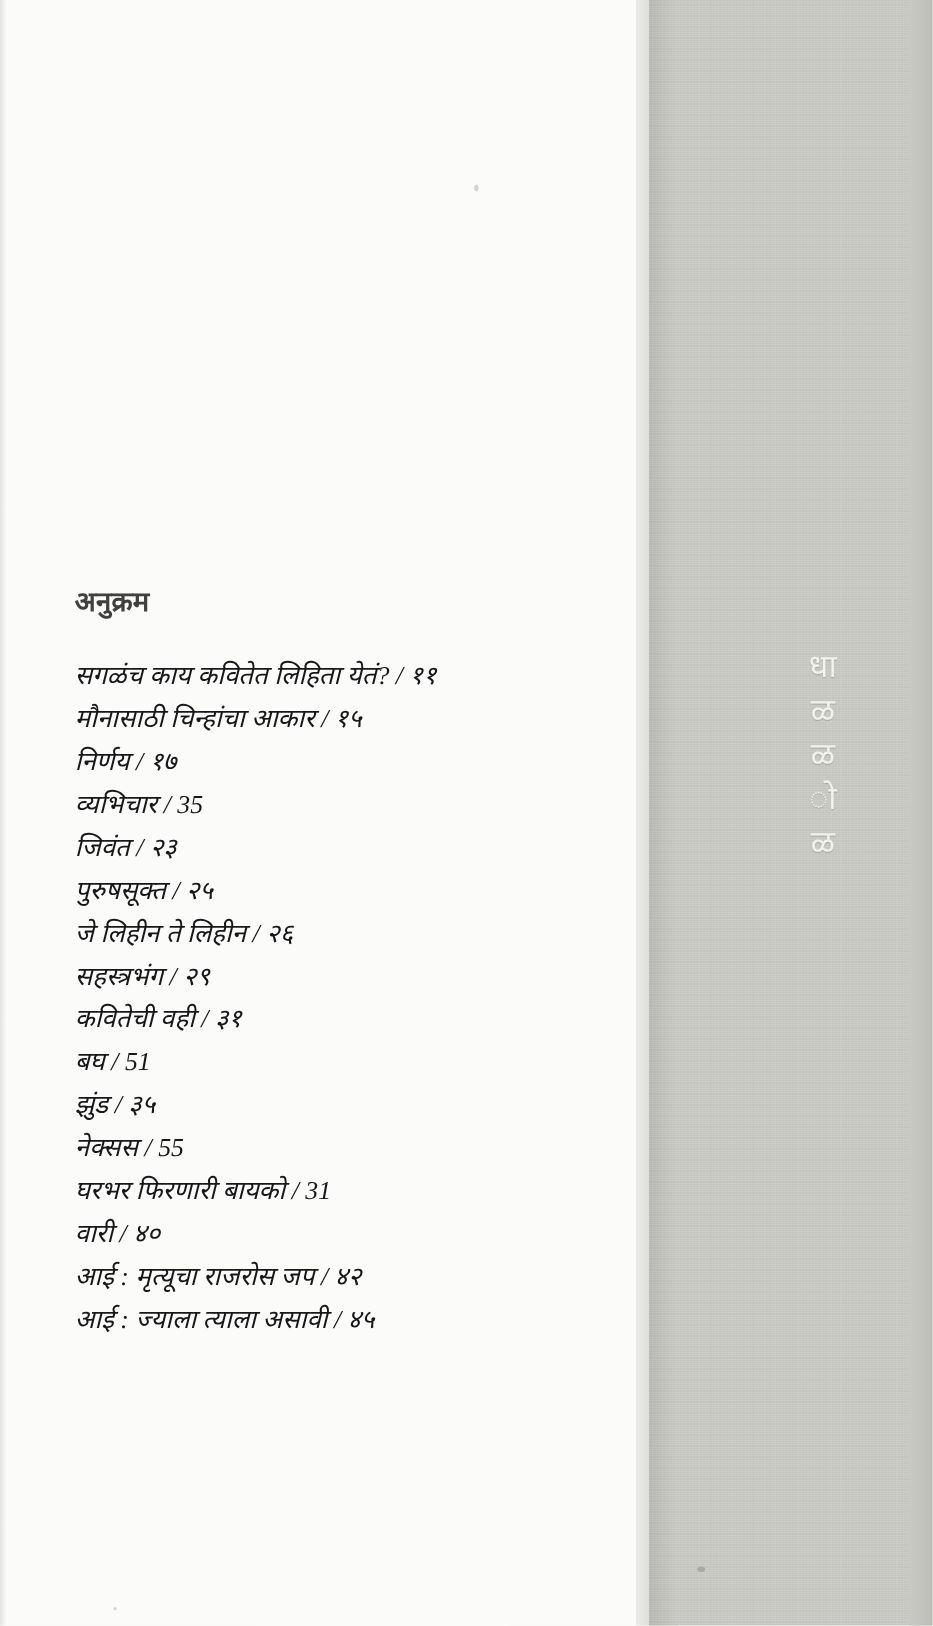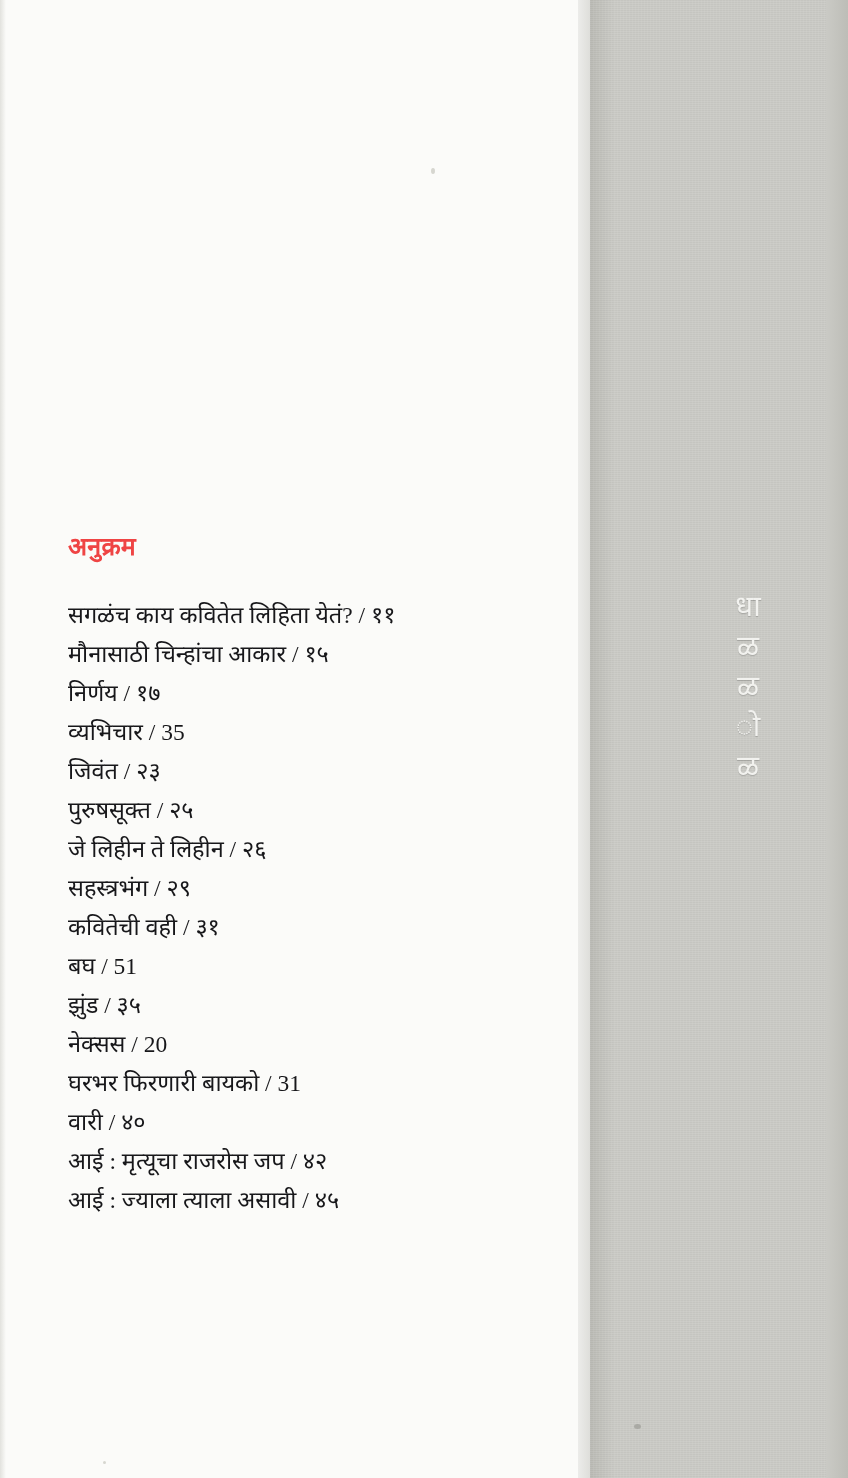--- a/index.html
+++ b/index.html
@@ -99,36 +99,37 @@
   .content {
     position: absolute;
     left: 68px;
     top: 528px;
     width: 470px;
   }
   .toc-heading {
     font-family: "Liberation Serif", serif;
     font-weight: bold;
     font-size: 25px;
-    color: #ef4444;
+    color: #404040;
     margin: 0 0 42px 0;
     letter-spacing: 0.2px;
   }
   .toc-list {
     list-style: none;
     margin: 0;
     padding: 0;
   }
   .toc-item {
     font-family: "Liberation Serif", serif;
     font-size: 23.5px;
     color: #17171a;
     line-height: 1.0;
     margin-bottom: 15.5px;
     white-space: nowrap;
+    font-style: italic;
   }
   .speck {
     position: absolute;
     background: #c9c9c2;
     border-radius: 50%;
     opacity: 0.75;
   }
   .s1 { left: 431px; top: 168px; width: 4px; height: 6px; }
   .s2 { left: 634px; top: 1424px; width: 7px; height: 5px; background:#9f9f99; }
   .s3 { left: 103px; top: 1461px; width: 3px; height: 3px; }
@@ -149,21 +150,21 @@
         <li class="toc-item">मौनासाठी चिन्हांचा आकार / १५</li>
         <li class="toc-item">निर्णय / १७</li>
         <li class="toc-item">व्यभिचार / 35</li>
         <li class="toc-item">जिवंत / २३</li>
         <li class="toc-item">पुरुषसूक्त / २५</li>
         <li class="toc-item">जे लिहीन ते लिहीन / २६</li>
         <li class="toc-item">सहस्त्रभंग / २९</li>
         <li class="toc-item">कवितेची वही / ३१</li>
         <li class="toc-item">बघ / 51</li>
         <li class="toc-item">झुंड / ३५</li>
-        <li class="toc-item">नेक्सस / 20</li>
+        <li class="toc-item">नेक्सस / 55</li>
         <li class="toc-item">घरभर फिरणारी बायको / 31</li>
         <li class="toc-item">वारी / ४०</li>
         <li class="toc-item">आई : मृत्यूचा राजरोस जप / ४२</li>
         <li class="toc-item">आई : ज्याला त्याला असावी / ४५</li>
       </ul>
     </div>
 
     <div class="speck s1"></div>
     <div class="speck s3"></div>
   </div>

